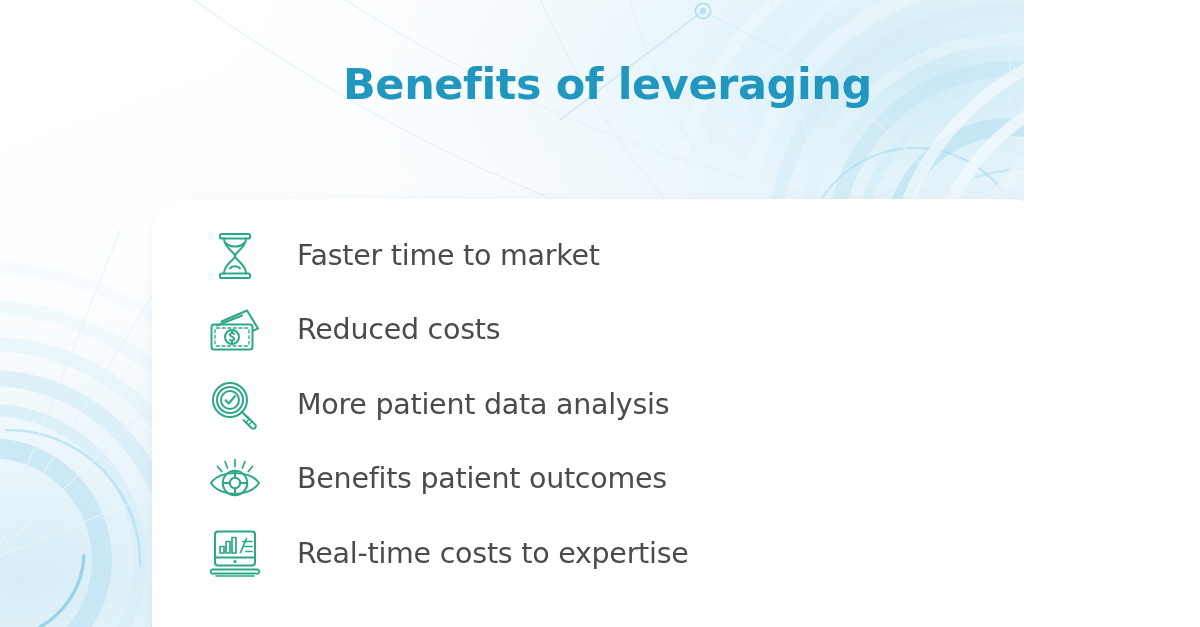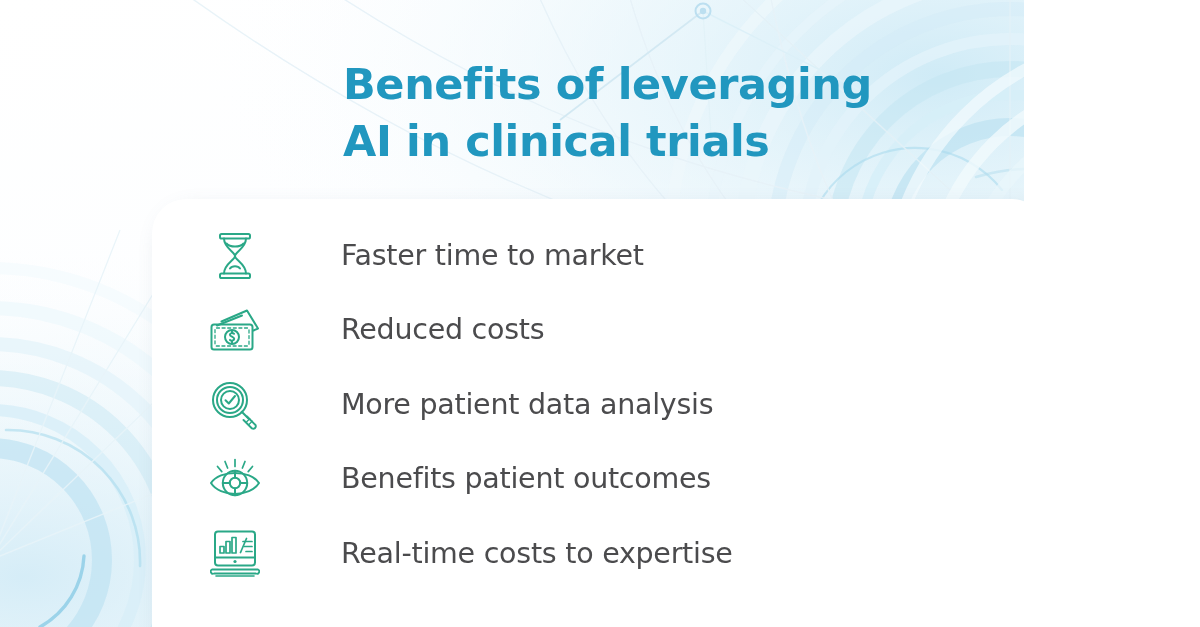--- a/index.html
+++ b/index.html
@@ -83,21 +83,21 @@
     width: 62px;
     flex: 0 0 62px;
     display: flex;
     align-items: center;
     justify-content: center;
     color: #2aa887;
   }
   .benefit-icon svg { display: block; }
 
   .benefit-label {
-    margin-left: 75px;
+    margin-left: 31px;
     font-family: "DejaVu Sans", sans-serif;
     font-size: 28.5px;
     line-height: 1.15;
     color: #4b4b4d;
     letter-spacing: -0.25px;
     white-space: nowrap;
   }
 </style>
 </head>
 <body>
@@ -203,21 +203,20 @@
           <line x1="1150" y1="300" x2="1060" y2="627"></line>
           <line x1="1150" y1="300" x2="1200" y2="627"></line>
           <line x1="1150" y1="300" x2="930" y2="560"></line>
         </g>
       </g>
     </svg>
   </div>
 
   <div class="title-block">
     <div class="title-line">Benefits of leveraging</div>
-    <div class="title-line">AI in clinical trials</div>
   </div>
 
   <div class="card">
     <ul class="benefit-list">
 
       <li class="benefit-row">
         <span class="benefit-icon">
           <svg width="44" height="50" viewBox="0 0 44 50" fill="none" stroke="currentColor" stroke-width="2" stroke-linecap="round" stroke-linejoin="round">
             <rect x="7" y="3" width="30" height="4.5" rx="1.6"></rect>
             <rect x="7" y="42.5" width="30" height="4.5" rx="1.6"></rect>

